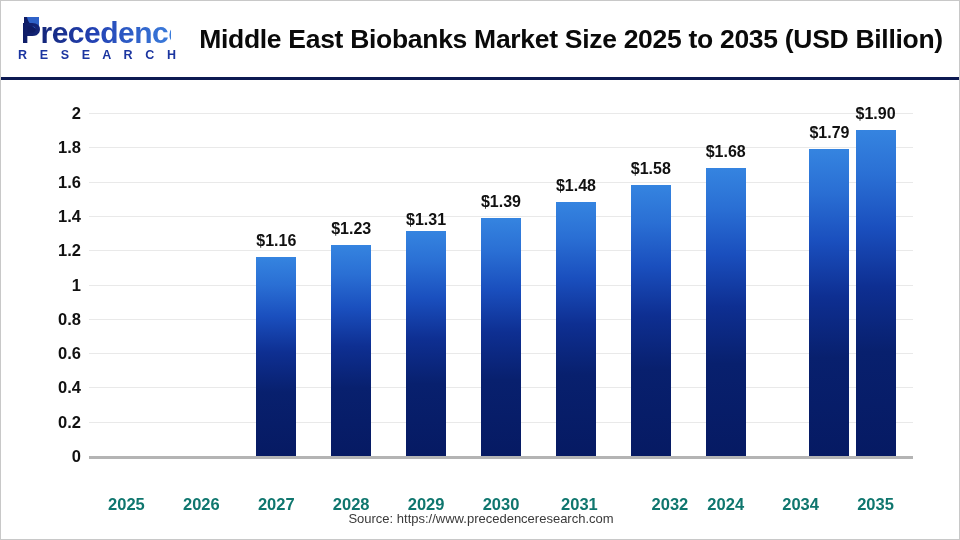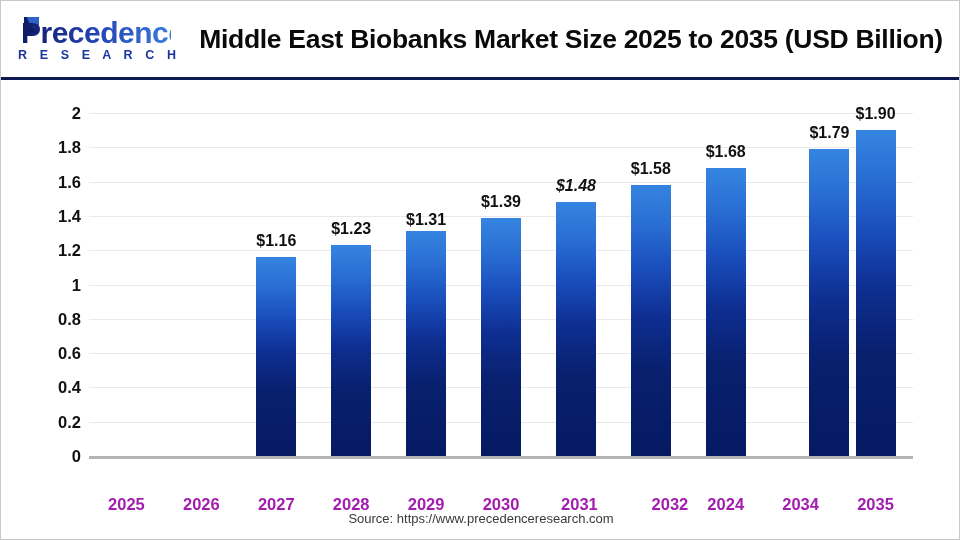--- a/index.html
+++ b/index.html
@@ -161,21 +161,21 @@
     color: #111111;
     white-space: nowrap;
     font-family: "Liberation Sans", sans-serif;
   }
   .xtick {
     position: absolute;
     top: 382px;
     text-align: center;
     font-size: 16.5px;
     font-weight: 700;
-    color: #a21caf;
+    color: #0f766e;
     font-family: "Liberation Sans", sans-serif;
   }
   .xticks-layer {
     position: absolute;
     left: 88px;
     top: 30px;
     width: 824px;
     height: 420px;
   }
 
@@ -256,21 +256,21 @@
           <div class="bar-label" style="bottom: 217.945px;">$1.23</div>
         </div>
         <div class="bar-slot" style="left: 299.636px; width: 74.9091px;">
           <div class="bar" title="2029: $1.31" style="height: 224.665px;"></div>
           <div class="bar-label" style="bottom: 227px; margin-top: 38px;">$1.31</div>
         </div>
         <div class="bar-slot" style="left: 374.545px; width: 74.9091px;">
           <div class="bar" title="2030: $1.39" style="height: 238.385px;"></div>
           <div class="bar-label" style="bottom: 245.385px;">$1.39</div>
         </div>
-        <div class="bar-slot" style="left: 449.455px; width: 74.9091px; font-style: italic;">
+        <div class="bar-slot" style="left: 449.455px; width: 74.9091px;">
           <div class="bar" title="2031: $1.48" style="height: 253.82px;"></div>
           <div class="bar-label" style="bottom: 260.82px;">$1.48</div>
         </div>
         <div class="bar-slot" style="left: 524.364px; width: 74.9091px;">
           <div class="bar" title="2032: $1.58" style="height: 270.97px;"></div>
           <div class="bar-label" style="bottom: 277.97px;">$1.58</div>
         </div>
         <div class="bar-slot" style="left: 599.273px; width: 74.9091px;">
           <div class="bar" title="2033: $1.68" style="height: 288.12px;"></div>
           <div class="bar-label" style="bottom: 295.12px;">$1.68</div>

